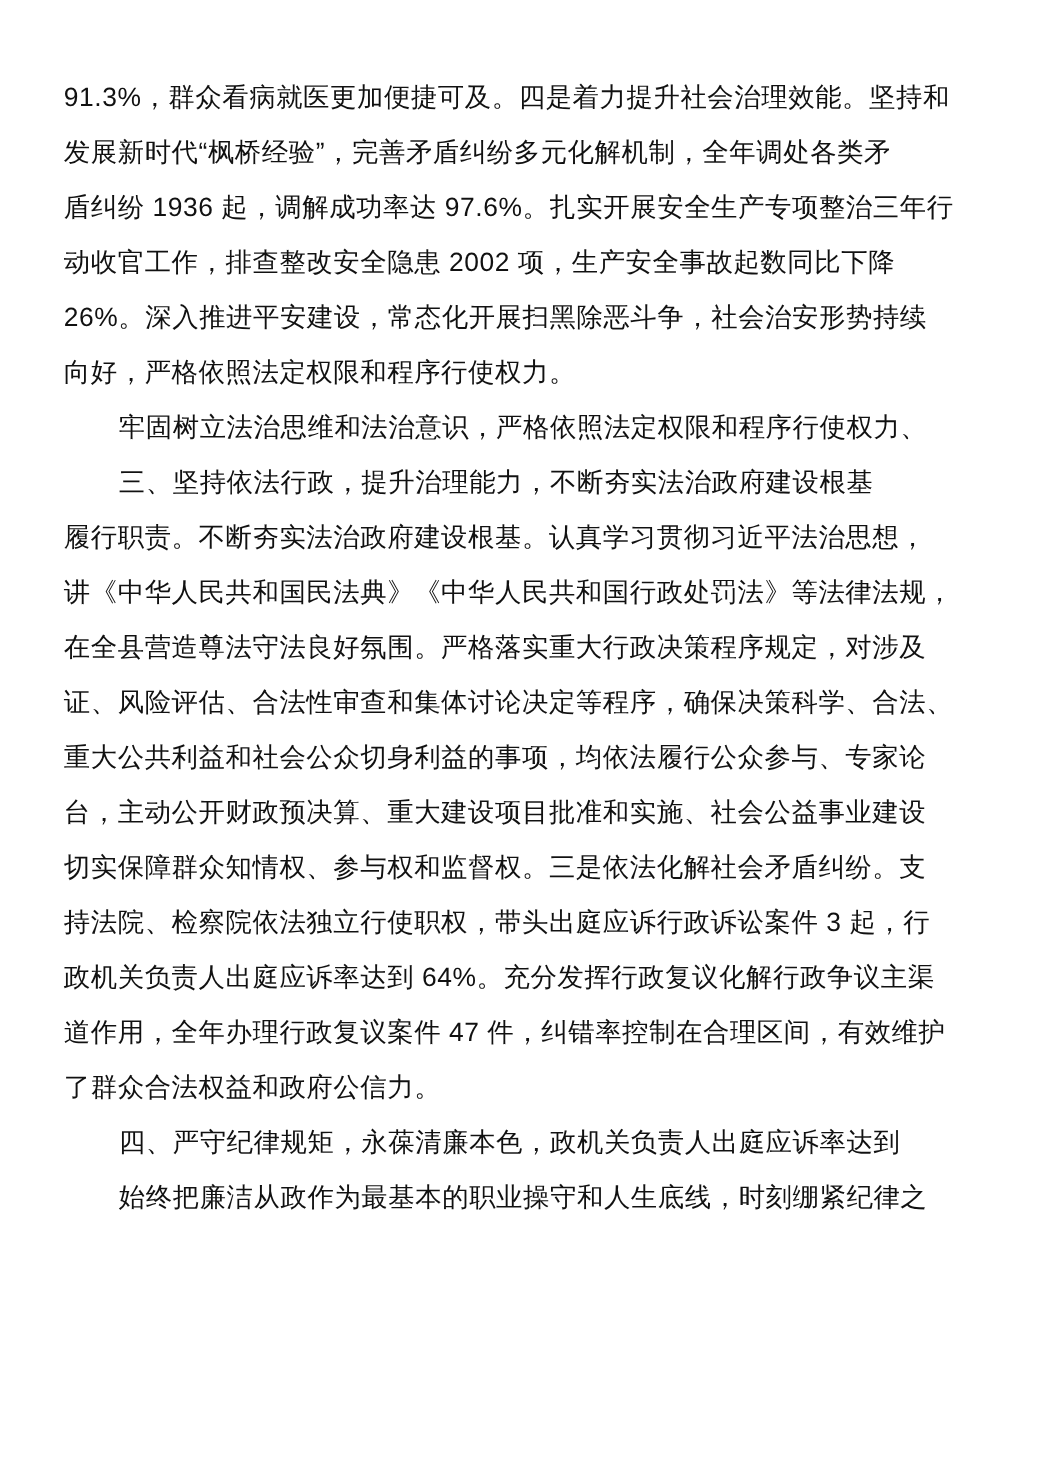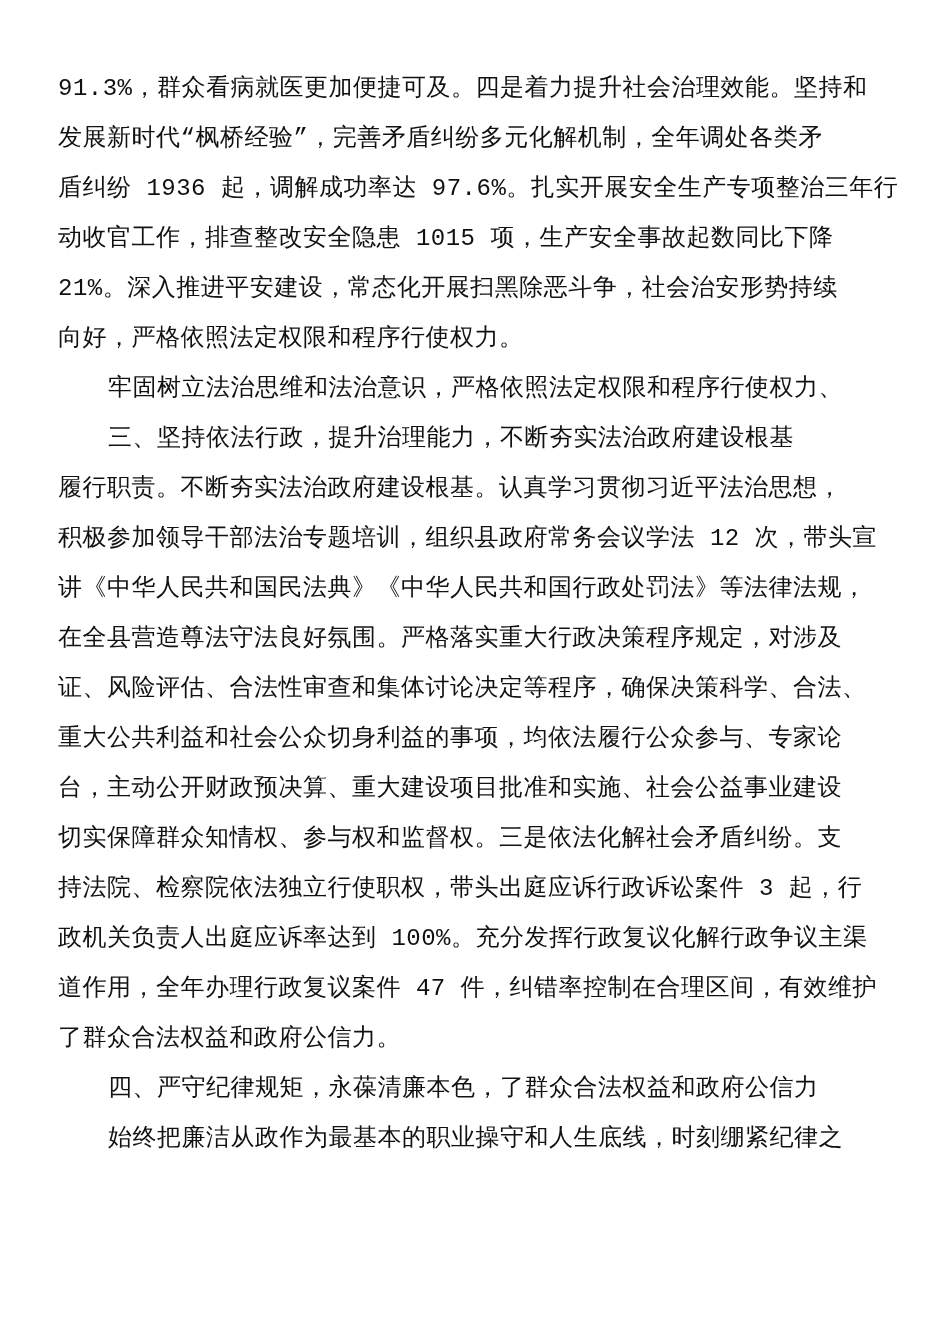--- a/index.html
+++ b/index.html
@@ -1,43 +1,42 @@
 <!DOCTYPE html>
 <html><head>
 <meta charset="utf-8">
 <style>
   html, body { margin: 0; padding: 0; background: #ffffff; }
   body { width: 950px; height: 1344px; position: relative; overflow: hidden; }
   .page {
     position: absolute; left: 58px; top: 64px; width: 850px;
-    font-family: Liberation Mono, monospace;
+    font-family: Liberation Sans, sans-serif;
     font-size: 24px; color: #111111; letter-spacing: 0.5px;
   }
   .line { height: 50px; line-height: 50px; white-space: nowrap; }
   .indent { padding-left: 50px; }
 </style>
 </head>
 <body>
 
 <div class="page">
   <div class="line">91.3%，群众看病就医更加便捷可及。四是着力提升社会治理效能。坚持和</div>
   <div class="line">发展新时代“枫桥经验”，完善矛盾纠纷多元化解机制，全年调处各类矛</div>
   <div class="line">盾纠纷 1936 起，调解成功率达 97.6%。扎实开展安全生产专项整治三年行</div>
-  <div class="line">动收官工作，排查整改安全隐患 1015 项，生产安全事故起数同比下降</div>
-  <div class="line">21%。深入推进平安建设，常态化开展扫黑除恶斗争，社会治安形势持续</div>
+  <div class="line">动收官工作，排查整改安全隐患 2002 项，生产安全事故起数同比下降</div>
+  <div class="line">26%。深入推进平安建设，常态化开展扫黑除恶斗争，社会治安形势持续</div>
   <div class="line">向好，严格依照法定权限和程序行使权力。</div>
   <div class="line indent">牢固树立法治思维和法治意识，严格依照法定权限和程序行使权力、</div>
   <div class="line indent">三、坚持依法行政，提升治理能力，不断夯实法治政府建设根基</div>
   <div class="line">履行职责。不断夯实法治政府建设根基。认真学习贯彻习近平法治思想，</div>
-  <div class="line">积极参加领导干部法治专题培训，组织县政府常务会议学法 12 次，带头宣</div>
   <div class="line">讲《中华人民共和国民法典》《中华人民共和国行政处罚法》等法律法规，</div>
   <div class="line">在全县营造尊法守法良好氛围。严格落实重大行政决策程序规定，对涉及</div>
   <div class="line">证、风险评估、合法性审查和集体讨论决定等程序，确保决策科学、合法、</div>
   <div class="line">重大公共利益和社会公众切身利益的事项，均依法履行公众参与、专家论</div>
   <div class="line">台，主动公开财政预决算、重大建设项目批准和实施、社会公益事业建设</div>
   <div class="line">切实保障群众知情权、参与权和监督权。三是依法化解社会矛盾纠纷。支</div>
   <div class="line">持法院、检察院依法独立行使职权，带头出庭应诉行政诉讼案件 3 起，行</div>
-  <div class="line">政机关负责人出庭应诉率达到 100%。充分发挥行政复议化解行政争议主渠</div>
+  <div class="line">政机关负责人出庭应诉率达到 64%。充分发挥行政复议化解行政争议主渠</div>
   <div class="line">道作用，全年办理行政复议案件 47 件，纠错率控制在合理区间，有效维护</div>
   <div class="line">了群众合法权益和政府公信力。</div>
-  <div class="line indent">四、严守纪律规矩，永葆清廉本色，了群众合法权益和政府公信力</div>
+  <div class="line indent">四、严守纪律规矩，永葆清廉本色，政机关负责人出庭应诉率达到</div>
   <div class="line indent">始终把廉洁从政作为最基本的职业操守和人生底线，时刻绷紧纪律之</div>
 </div>
 
 </body></html>

